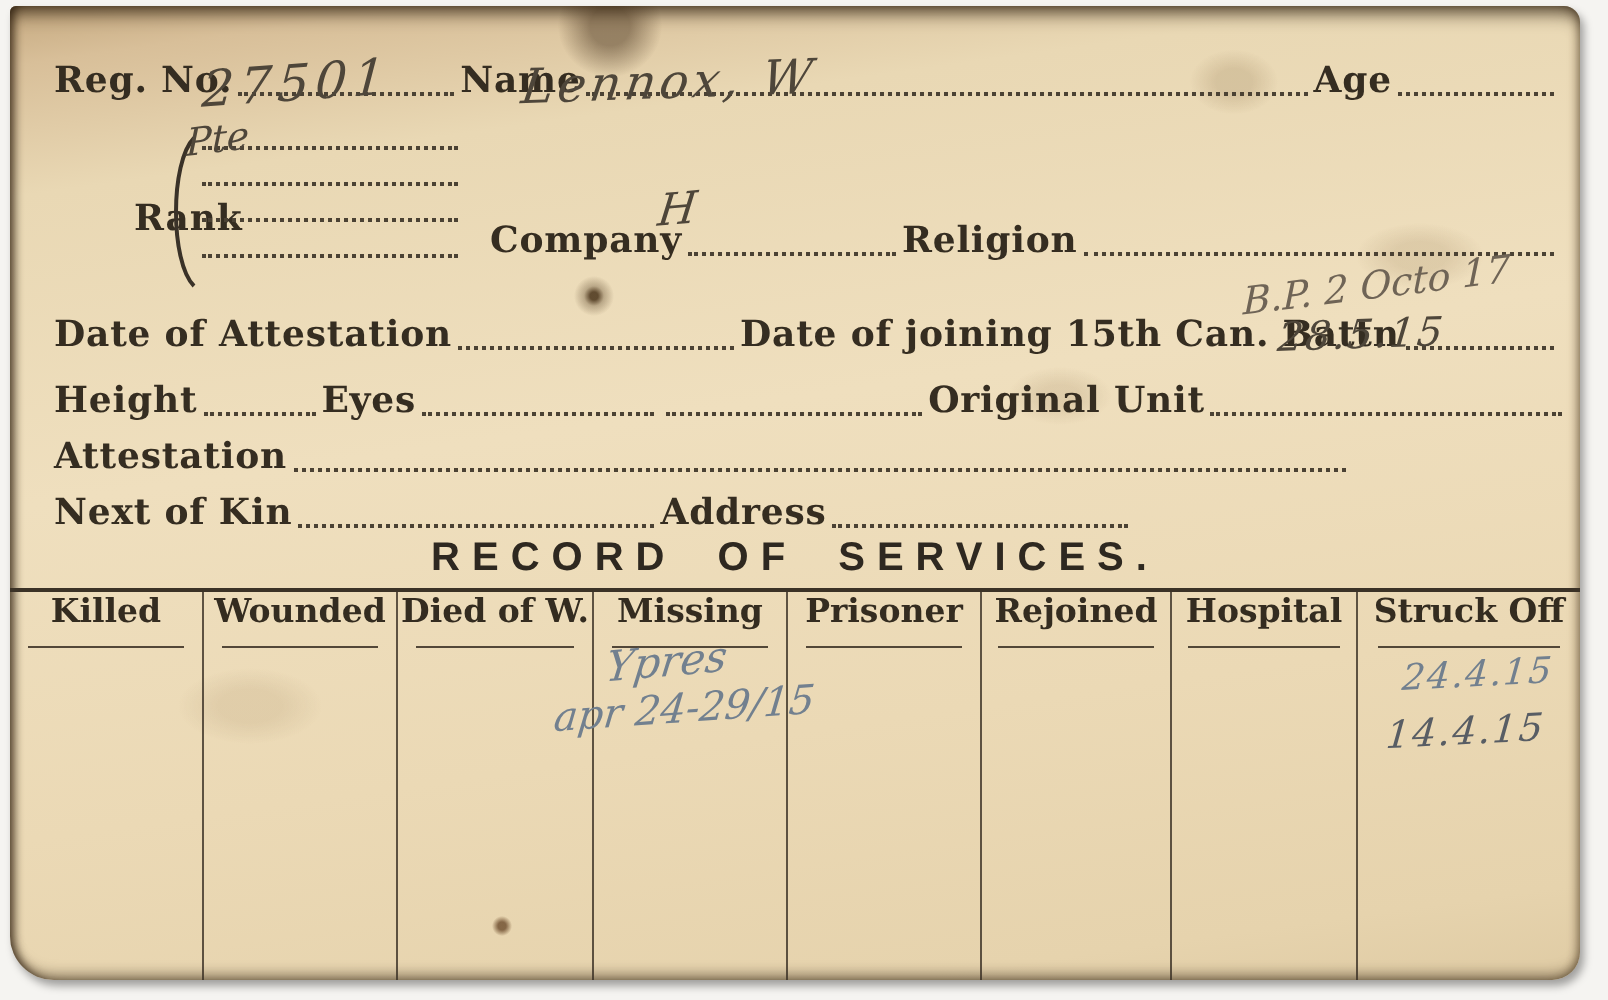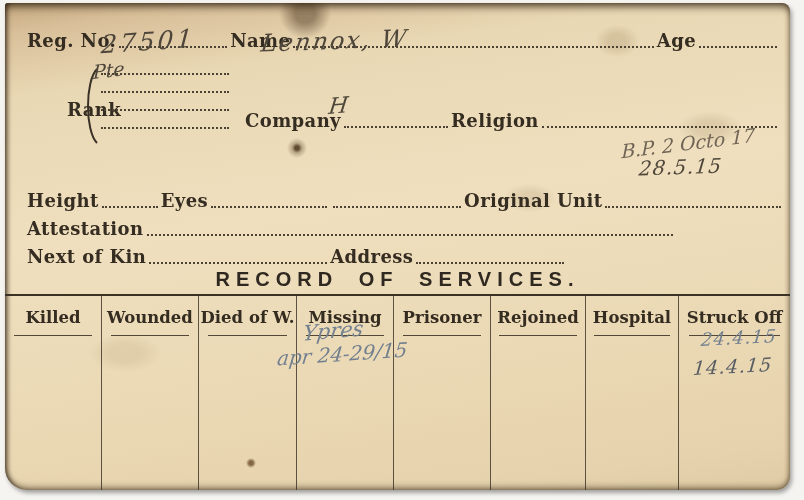--- a/index.html
+++ b/index.html
@@ -32,21 +32,21 @@
   .pencil-dk{color:#585d64;}
   .brace{position:absolute;left:76px;top:64px;}
   .rs-title{position:absolute;left:0;right:0;top:265px;text-align:center;
     font-family:"Liberation Sans",sans-serif;font-weight:bold;font-size:20px;
     letter-spacing:6px;word-spacing:9px;color:#2e2820;}
   .rs-table{position:absolute;left:0;right:0;top:291px;bottom:0;display:flex;
     border-top:2.5px solid #3b3226;}
   .rs-col{position:relative;border-right:1.6px solid rgba(58,48,36,.8);display:flex;
     flex-direction:column;align-items:center;}
   .rs-col:last-child{border-right:none;}
-  .rs-head{margin-top:12px;font-weight:bold;font-size:16.5px;color:#342c20;white-space:nowrap;}
+  .rs-head{margin-top:0;font-weight:bold;font-size:16.5px;color:#342c20;white-space:nowrap;}
   .rs-underline{width:82%;border-bottom:1.8px solid rgba(55,45,33,.85);margin-top:8px;}
 </style>
 </head>
 <body>
 
 <div class="card">
   <div class="stains"></div>
 
   <div class="row" style="top:28px;left:22px;right:10px;">
     <span class="lbl">Reg. No.</span>
@@ -72,20 +72,26 @@
   <div class="row" style="top:92px;left:240px;right:10px;margin-top:16px;">
     <span class="lbl">Company</span>
     <span class="dots" style="flex:0 0 104px;"></span>
     <span class="lbl">Religion</span>
     <span class="dots grow"></span>
   </div>
   <span class="hand ink" style="left:324px;top:90px;font-size:22px;transform:rotate(-5deg) skewX(-12deg);">H</span>
 
   <span class="hand note" style="left:616px;top:129px;font-size:19px;transform:rotate(-7deg) skewX(-8deg);">B.P. 2 Octo 17</span>
 
+  <div class="row" style="top:155px;left:22px;right:10px;">
+    <span class="lbl">Date of Attestation</span>
+    <span class="dots" style="flex:0 0 138px;"></span>
+    <span class="lbl">Date of joining 15th Can. Battn</span>
+    <span class="dots grow"></span>
+  </div>
   <span class="hand ink" style="left:634px;top:152px;font-size:20px;transform:rotate(-2deg) skewX(-8deg);letter-spacing:1px;">28.5.15</span>
 
   <div class="row" style="top:188px;left:22px;right:6px;">
     <span class="lbl">Height</span>
     <span class="dots" style="flex:0 0 56px;"></span>
     <span class="lbl">Eyes</span>
     <span class="dots" style="flex:0 0 116px;"></span>
     <span class="dots" style="flex:0 0 128px;"></span>
     <span class="lbl">Original Unit</span>
     <span class="dots grow"></span>

